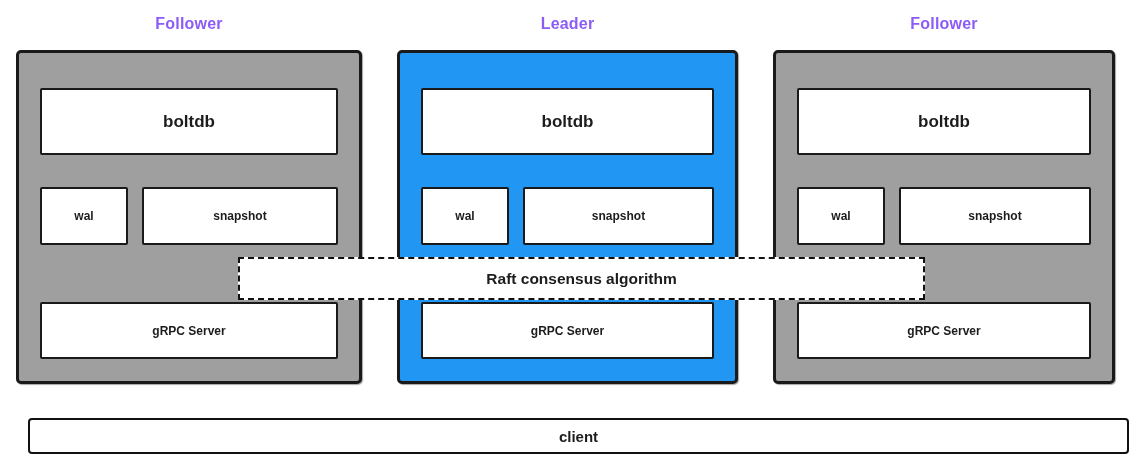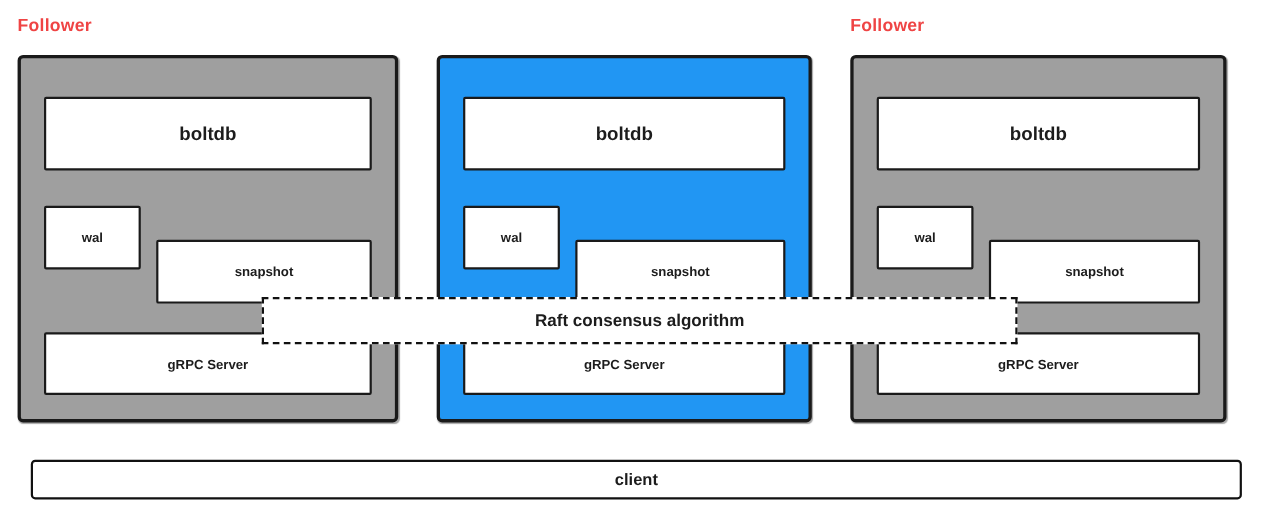--- a/index.html
+++ b/index.html
@@ -18,23 +18,24 @@
   .stage{
     position:relative;
     width:1146px;
     height:465px;
     background:#ffffff;
     overflow:hidden;
   }
   .node-title{
     position:absolute;
     top:15px;
+    text-align:center;
     font-size:16px;
     font-weight:bold;
-    color:#ef4444;
+    color:#8b5cf6;
     letter-spacing:.2px;
   }
   .title-0{left:16px;width:346px;}
   .title-1{left:397px;width:341px;}
   .title-2{left:773px;width:342px;}
 
   .node{
     position:absolute;
     top:50px;
     height:334px;
@@ -53,39 +54,38 @@
     border-radius:2px;
     display:flex;
     align-items:center;
     justify-content:center;
     font-weight:bold;
     font-size:12px;
     color:var(--text-dark);
   }
   .boltdb{top:35px;left:21px;right:21px;height:67px;font-size:17px;}
   .wal{top:134px;left:21px;width:88px;height:58px;}
-  .snapshot{top:134px;left:123px;right:21px;height:58px;margin-top:31px;}
+  .snapshot{top:134px;left:123px;right:21px;height:58px;}
   .grpc{top:249px;left:21px;right:21px;height:57px;}
 
   .raft-band{
     position:absolute;
     left:238px;
     top:257px;
     width:687px;
     height:43px;
     background:var(--box-fill);
     border:2.5px dashed #111111;
     z-index:5;
     display:flex;
     align-items:center;
     justify-content:center;
     font-weight:bold;
     font-size:15.5px;
     color:var(--text-dark);
-    margin-top:13px;
   }
 
   .client-bar{
     position:absolute;
     left:16px;
     top:418px;
     width:1101px;
     height:36px;
     background:var(--box-fill);
     border:2.5px solid #111111;
@@ -98,20 +98,21 @@
     color:var(--text-dark);
     margin-left:12px;
   }
 </style>
 </head>
 <body>
 
 <div class="stage">
 
   <div class="node-title title-0">Follower</div>
+  <div class="node-title title-1">Leader</div>
   <div class="node-title title-2">Follower</div>
 
   <div class="node node-0">
     <div class="inner boltdb">boltdb</div>
     <div class="inner wal">wal</div>
     <div class="inner snapshot">snapshot</div>
     <div class="inner grpc">gRPC Server</div>
   </div>
 
   <div class="node node-1">

